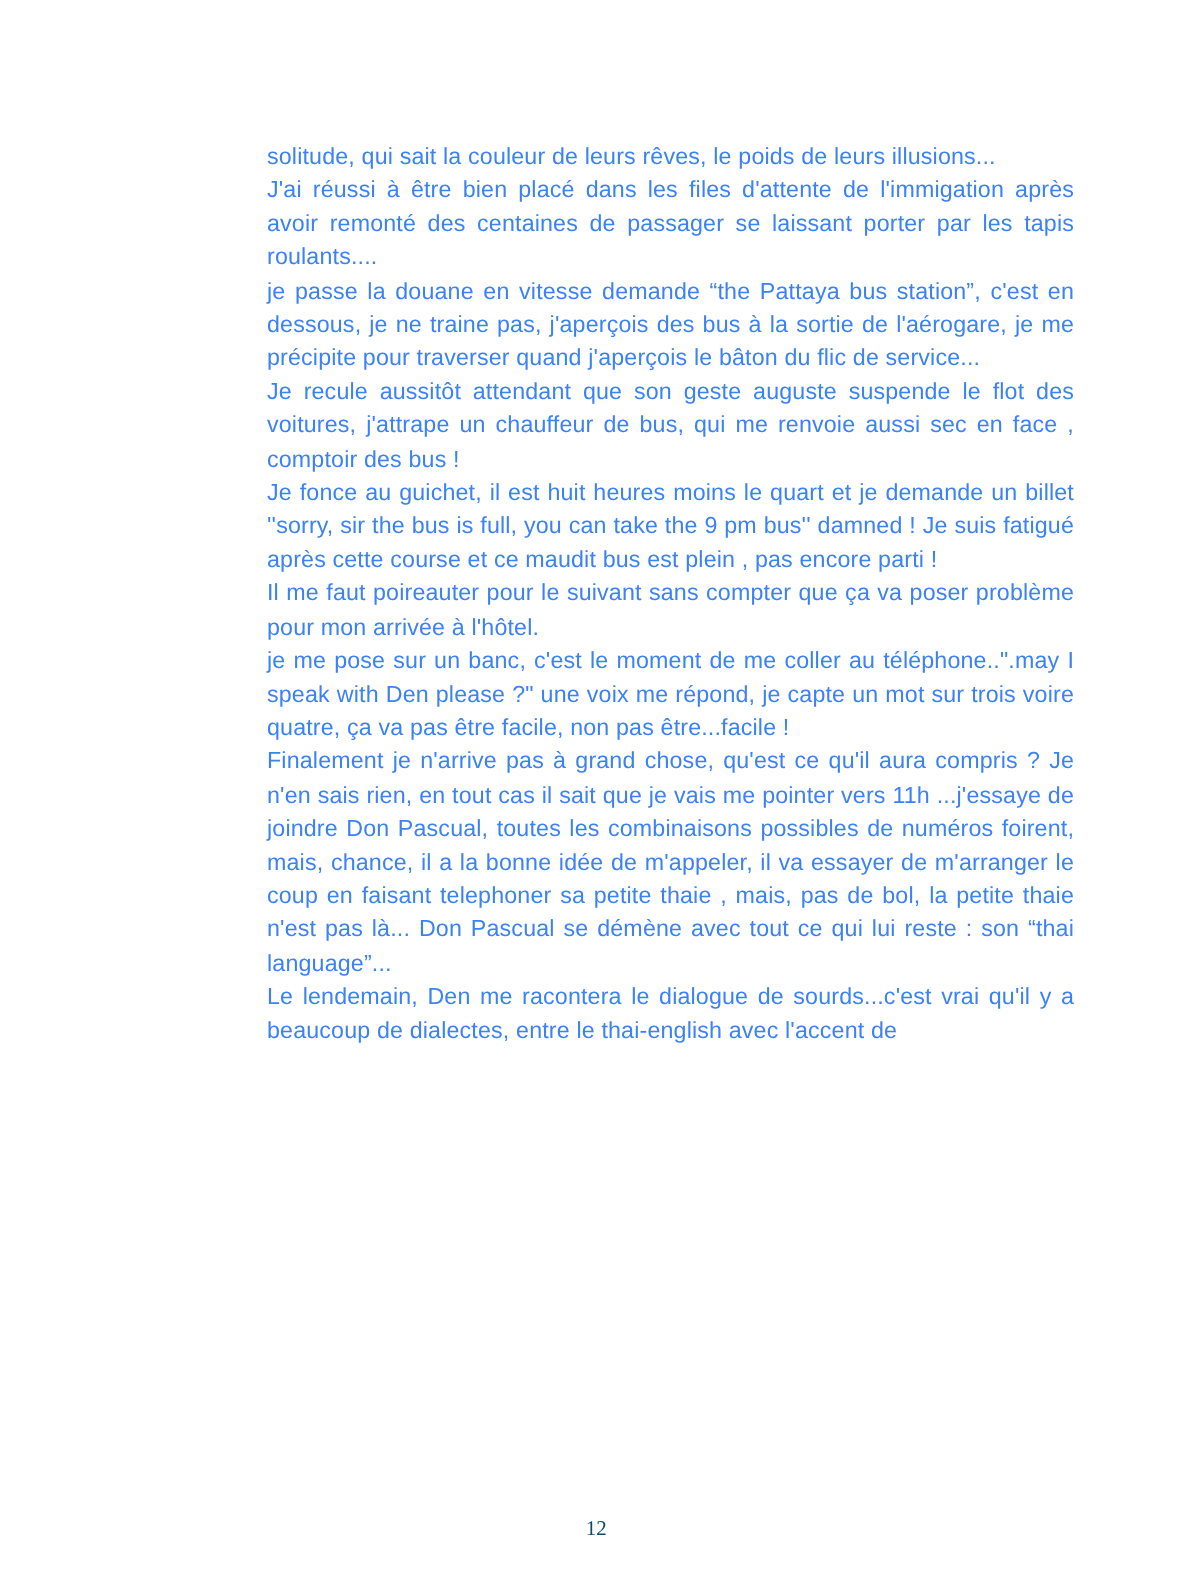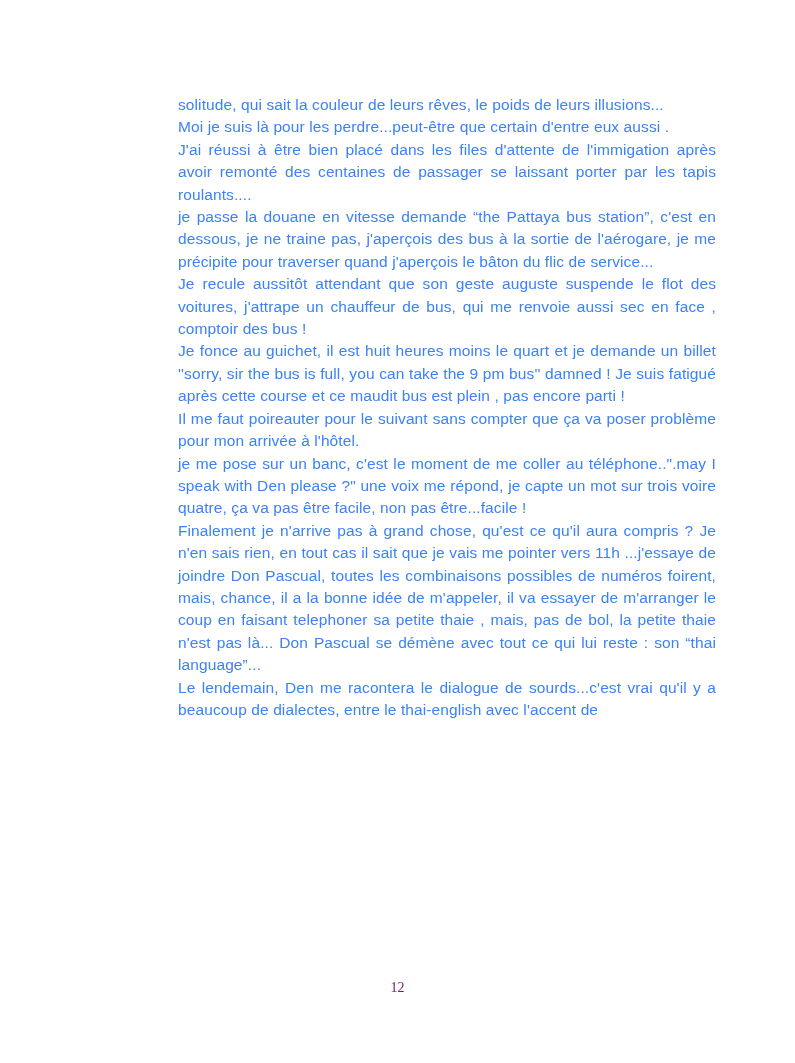--- a/index.html
+++ b/index.html
@@ -27,36 +27,35 @@
       margin-left: 48px;
     }
     .text-block .para {
       margin: 0;
       padding: 0;
       text-align: justify;
       text-justify: inter-word;
     }
     .page-number {
       position: absolute;
-      top: 980px;
+      top: 1012px;
       left: 0;
       width: 100%;
       text-align: center;
       font-family: "Liberation Serif", serif;
       font-size: 14px;
-      color: #701a75;
+      color: #0c4a6e;
     }
   </style>
 </head>
 <body>
 
 <div class="page">
   <div class="text-block">
       <p class="para">solitude, qui sait la couleur de leurs rêves, le poids de leurs illusions...</p>
-      <p class="para">Moi je suis là pour les perdre...peut-être que certain d'entre eux aussi .</p>
       <p class="para">J'ai réussi à être bien placé dans les files d'attente de l'immigation après avoir remonté des centaines de passager se laissant porter par les tapis roulants....</p>
       <p class="para">je passe la douane en vitesse demande “the Pattaya bus station”, c'est en dessous, je ne traine pas, j'aperçois des bus à la sortie de l'aérogare, je me précipite pour traverser quand j'aperçois le bâton du flic de service...</p>
       <p class="para">Je recule aussitôt attendant que son geste auguste suspende le flot des voitures, j'attrape un chauffeur de bus, qui me renvoie aussi sec en face , comptoir des bus !</p>
       <p class="para">Je fonce au guichet, il est huit heures moins le quart et je demande un billet ''sorry, sir the bus is full, you can take the 9 pm bus'' damned ! Je suis fatigué après cette course et ce maudit bus est plein , pas encore parti !</p>
       <p class="para">Il me faut poireauter pour le suivant sans compter que ça va poser problème pour mon arrivée à l'hôtel.</p>
       <p class="para">je me pose sur un banc, c'est le moment de me coller au téléphone..".may I speak with Den please ?" une voix me répond, je capte un mot sur trois voire quatre, ça va pas être facile, non pas être...facile !</p>
       <p class="para">Finalement je n'arrive pas à grand chose, qu'est ce qu'il aura compris ? Je n'en sais rien, en tout cas il sait que je vais me pointer vers 11h ...j'essaye de joindre Don Pascual, toutes les combinaisons possibles de numéros foirent, mais, chance, il a la bonne idée de m'appeler, il va essayer de m'arranger le coup en faisant telephoner sa petite thaie , mais, pas de bol, la petite thaie n'est pas là... Don Pascual se démène avec tout ce qui lui reste : son “thai language”...</p>
       <p class="para">Le lendemain, Den me racontera le dialogue de sourds...c'est vrai qu'il y a beaucoup de dialectes, entre le thai-english avec l'accent de</p>
     </div>
   <div class="page-number">12</div>

